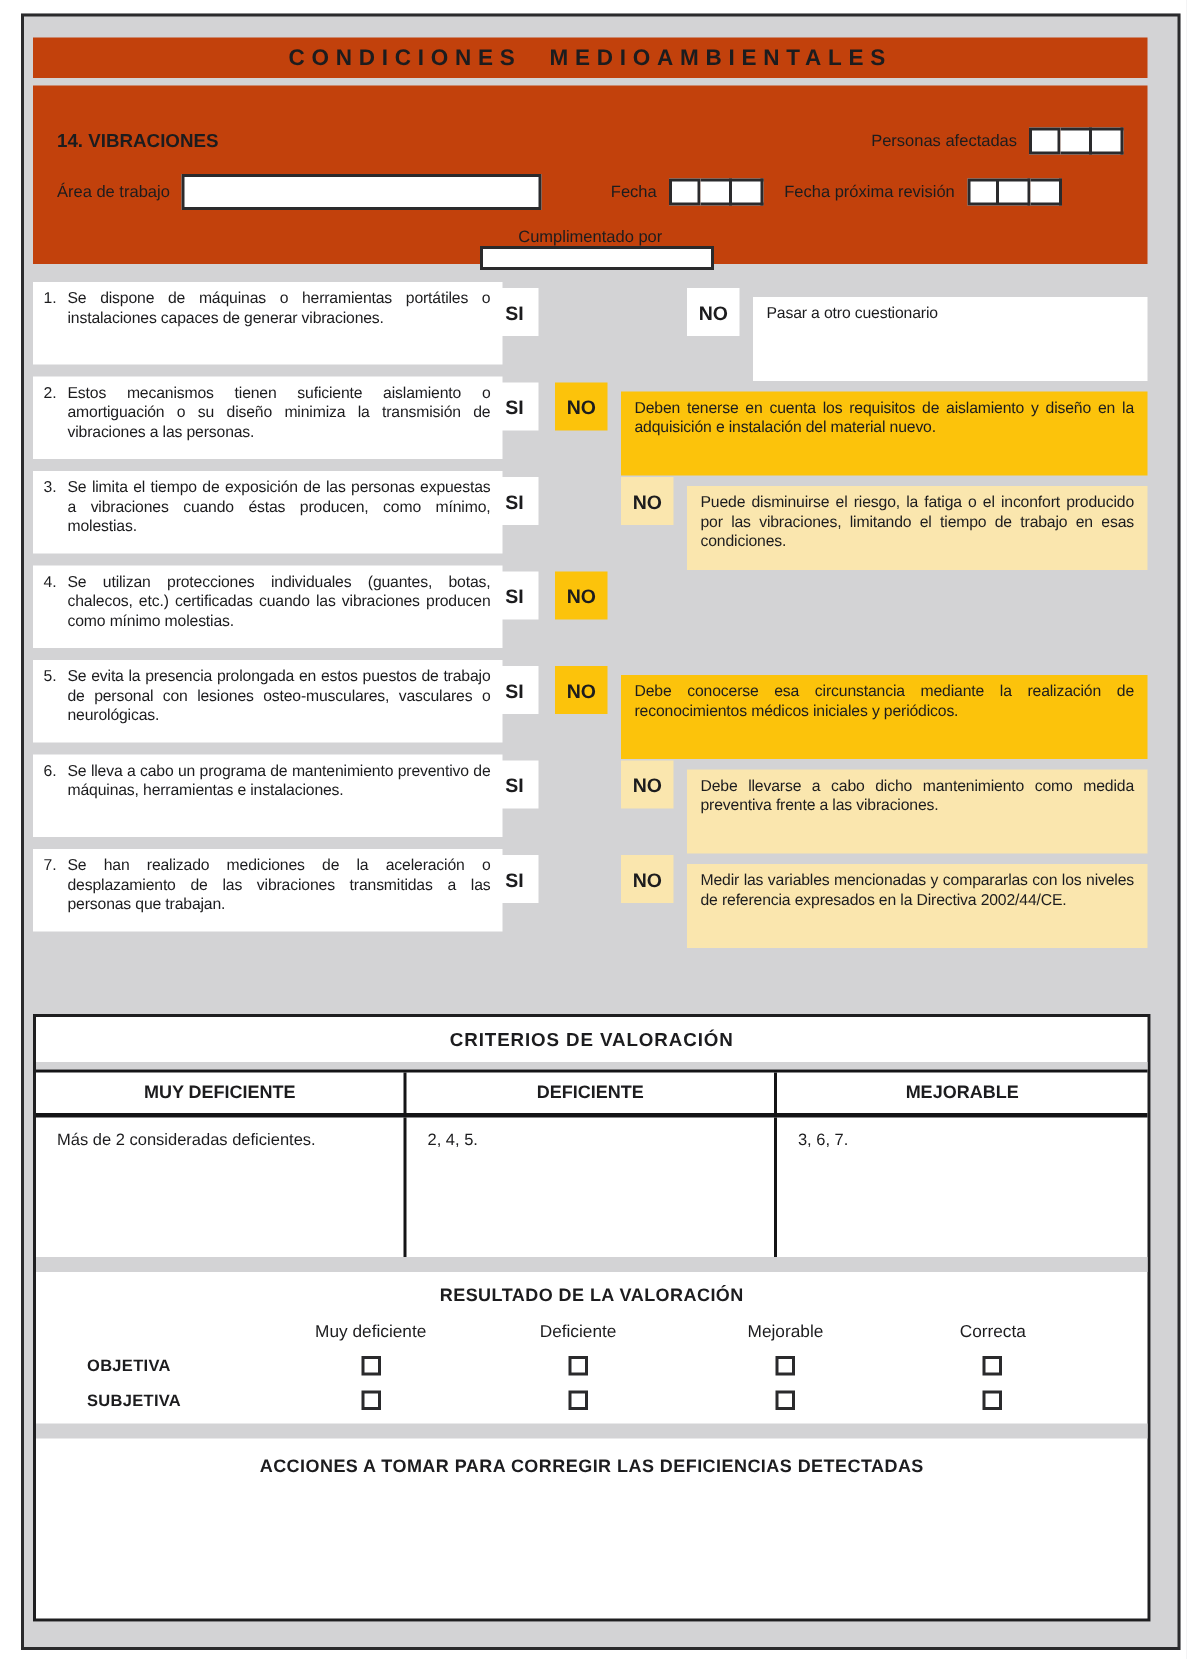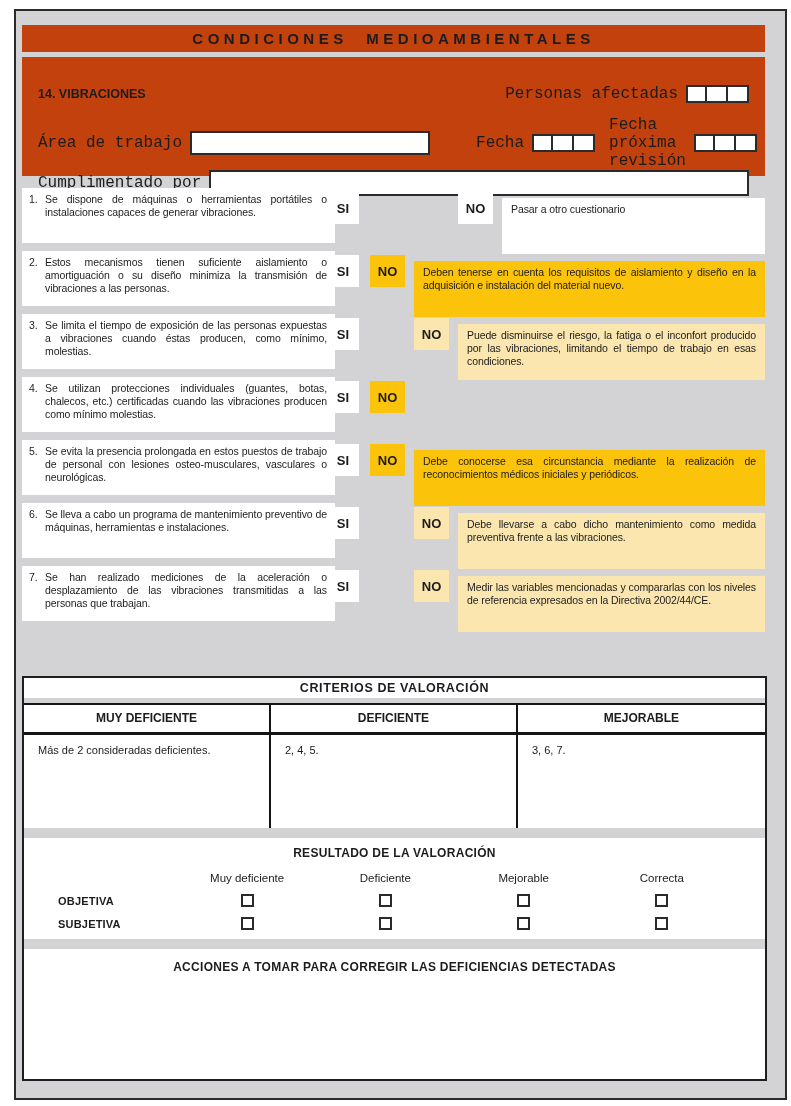--- a/index.html
+++ b/index.html
@@ -10,23 +10,23 @@
 
   
   .whitebox { background:#c2410c; margin-left:6px; width:743px; }
   .titlebar { margin-top:14px; height:27px; display:flex; align-items:center; justify-content:center; }
   .titlebar span { font-weight:bold; font-size:15px; letter-spacing:4.5px; word-spacing:10px; }
 
   .headerbox { margin-top:5px; height:119px; padding:12px 16px 10px 16px; }
   .hrow { display:flex; align-items:center; }
   .hrow1 { justify-content:space-between; margin-top:16px; }
   .hrow2 { margin-top:13px;align-items:center; }
-  .hrow3 { margin-top:0; }
+  .hrow3 { margin-top:12px;flex-direction:column; }
   .section-title { font-weight:bold; font-size:12.5px; }
-  .hlabel { font-size:16px;font-family:Liberation Mono, monospace; }
+  .hlabel { font-size:11px; }
   .cells { display:flex; margin-left:8px; }
   .cell { width:21px; height:18px; border:2px solid #2a2a2c; border-left:none; background:#fff; }
   .cell:first-child { border-left:2px solid #2a2a2c; }
   .fieldline { border:2px solid #2a2a2c; background:#fff; height:24px; margin-left:8px;
     font-size:11px; padding:0 5px; outline:none; font-family:"Liberation Sans", sans-serif; }
   .grp { display:flex; align-items:center; }
 
   
   .questions { margin-top:12px; }
   .qrow { position:relative; height:55px; margin-bottom:8px; margin-left:6px; }
@@ -40,21 +40,21 @@
   .no-a { left:348px; } .no-b { left:392px; } .no-c { left:436px; }
   .remark { position:absolute; top:10px; height:56px; background:#fff; font-size:10.5px;
     line-height:1.25; padding:5px 9px; text-align:justify; letter-spacing:-0.1px; }
   .rem-a { left:392px; width:351px; } .rem-b { left:436px; width:307px; } .rem-c { left:480px; width:263px; }
   .lvl-def { background:#fcc30b; }
   .lvl-mej { background:#fae6ae; }
 
   
   .bottombox { margin-top:55px; margin-left:6px; width:745px; height:405px;
     border:2px solid #1e1e20; background:#fff; display:flex; flex-direction:column; }
-  .crit-title { height:20px; display:flex; align-items:center; justify-content:center;
+  .crit-title { height:30px; display:flex; align-items:center; justify-content:center;
     font-weight:bold; font-size:12.5px; letter-spacing:0.6px;border-radius:15px; }
   .strip { background:#d3d3d5; flex:0 0 auto; }
   .strip5 { height:5px; } .strip10 { height:10px; }
   .crit-table { border-top:2px solid #141416; }
   .crit-head { display:flex; border-bottom:3px solid #141416; }
   .crit-head .col { height:27px; line-height:27px; text-align:center; font-weight:bold; font-size:12px; }
   .crit-body { display:flex;align-items:center; }
   .crit-body .col { height:93px; font-size:11px; padding:9px 12px 0 14px; }
   .col { width:33.33%; }
   .col.c1, .col.c2 { border-right:2px solid #141416; }

